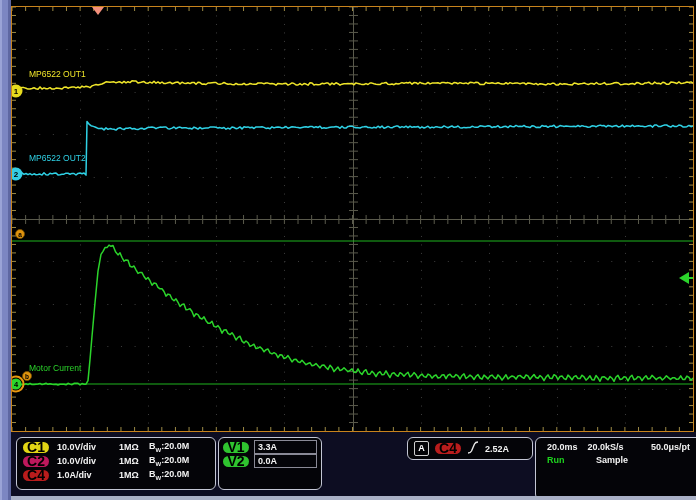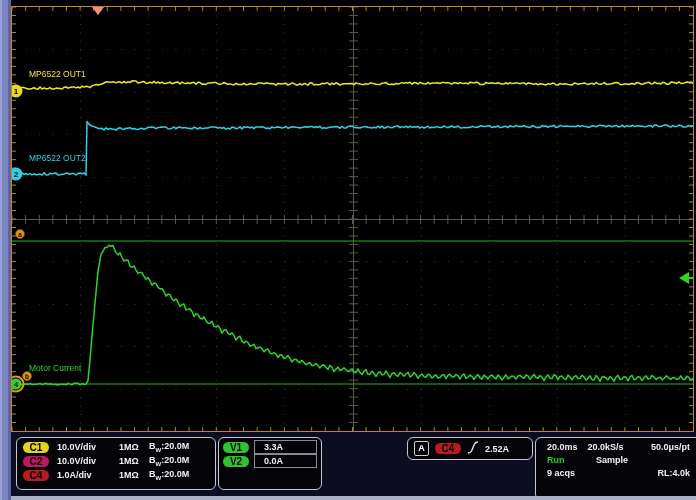--- a/index.html
+++ b/index.html
@@ -11,32 +11,32 @@
       background:#000;border:1px solid #c8831c;overflow:hidden;}
   .display svg{display:block;}
   .statusbar{position:absolute;left:11px;top:432px;width:685px;height:64px;background:#0d0d22;}
   .bottom-strip{position:absolute;left:11px;top:496px;width:685px;height:4px;background:#a9b0c6;}
   .box{position:absolute;background:#040408;border:1px solid #c3c6d4;border-radius:6px;
        color:#f2f2f2;font-size:9px;font-weight:bold;}
   .row{display:flex;align-items:center;}
   .ch-box{left:5px;top:5px;width:198px;height:47px;padding:2px 0;}
   .ch-box .row{height:14px;padding:0 6px;}
   .pill{display:inline-block;width:26px;height:11px;border-radius:6px;color:#000;
-        font-size:10px;font-weight:bold;text-align:center;line-height:11px;flex:0 0 26px;}
+        font-size:14px;font-weight:bold;text-align:center;line-height:11px;flex:0 0 26px;}
   .pill-c1{background:#e2d515;}
   .pill-c2{background:#be185d;}
   .pill-c4{background:#b91c1c;}
   .pill-v{background:#2fc42f;width:26px;}
   .ch-box .scale{width:62px;margin-left:8px;}
   .ch-box .imp{width:30px;}
   .bw sub{font-size:6px;}
   .cur-box{left:207px;top:5px;width:102px;height:47px;padding:2px 0;}
   .cur-box .row{height:14px;padding:0 4px;}
   .cur-cell{display:inline-block;width:60px;height:12px;line-height:12px;border:1px solid #8a8a96;
-            margin-left:5px;padding-left:9px;}
+            margin-left:5px;padding-left:3px;}
   .trig-box{left:396px;top:5px;width:124px;height:21px;}
   .trig-box .row{height:21px;padding:0 6px;gap:6px;}
   .a-badge{display:inline-block;width:13px;height:13px;line-height:13px;text-align:center;
            border:1px solid #cfcfcf;border-radius:2px;color:#fff;font-size:9px;}
   .hz-box{left:524px;top:5px;width:157px;height:57px;padding:2px 4px;}
   .hz-box .row{height:13px;padding:0 7px;}
   .hz-box .right{margin-left:auto;}
   .run{color:#1ed41e;width:34px;}
   .mode{margin-left:15px;}
   .trig-mode{width:32px;}
@@ -467,21 +467,17 @@
     <div class="row">
       <span>20.0ms</span>
       <span class="gap10"></span>
       <span>20.0kS/s</span>
       <span class="right">50.0μs/pt</span>
     </div>
     <div class="row">
       <span class="run">Run</span>
       <span class="mode">Sample</span>
     </div>
-    <div class="row">
-      <span>9 acqs</span>
-      <span class="right">RL:4.0k</span>
-    </div>
   </div>
 
 </div>
 
 <div class="bottom-strip"></div>
 
 </body></html>

